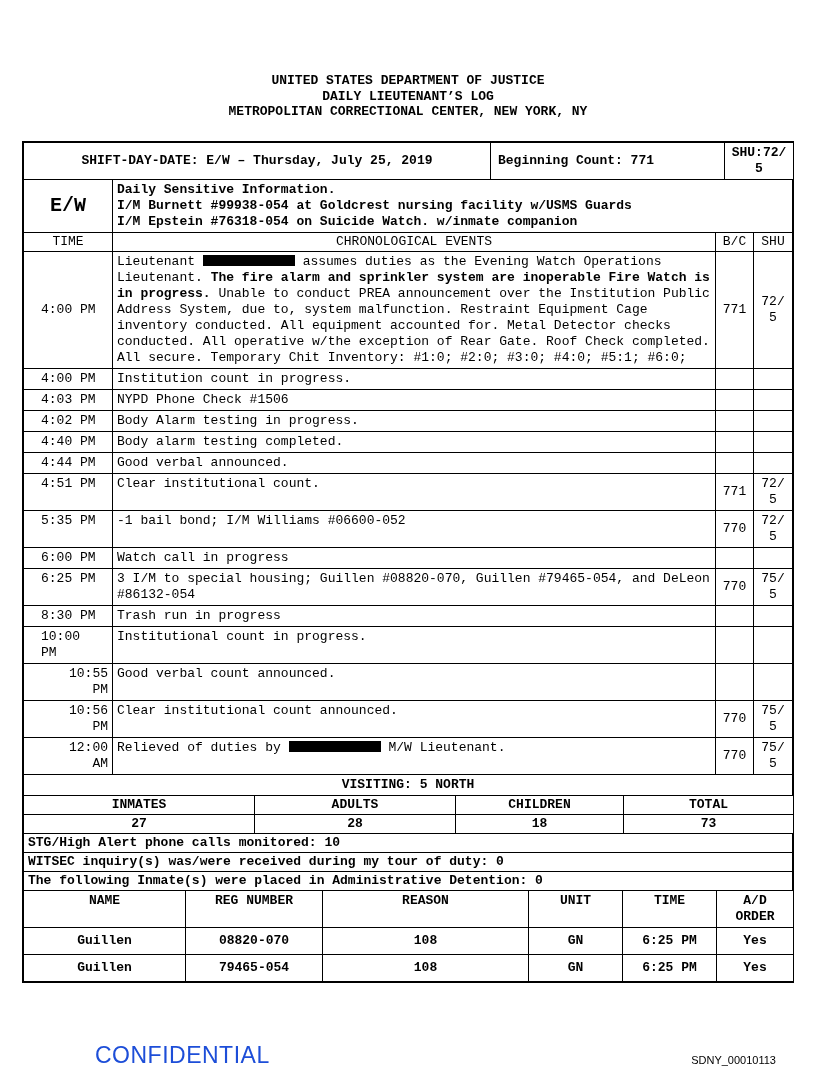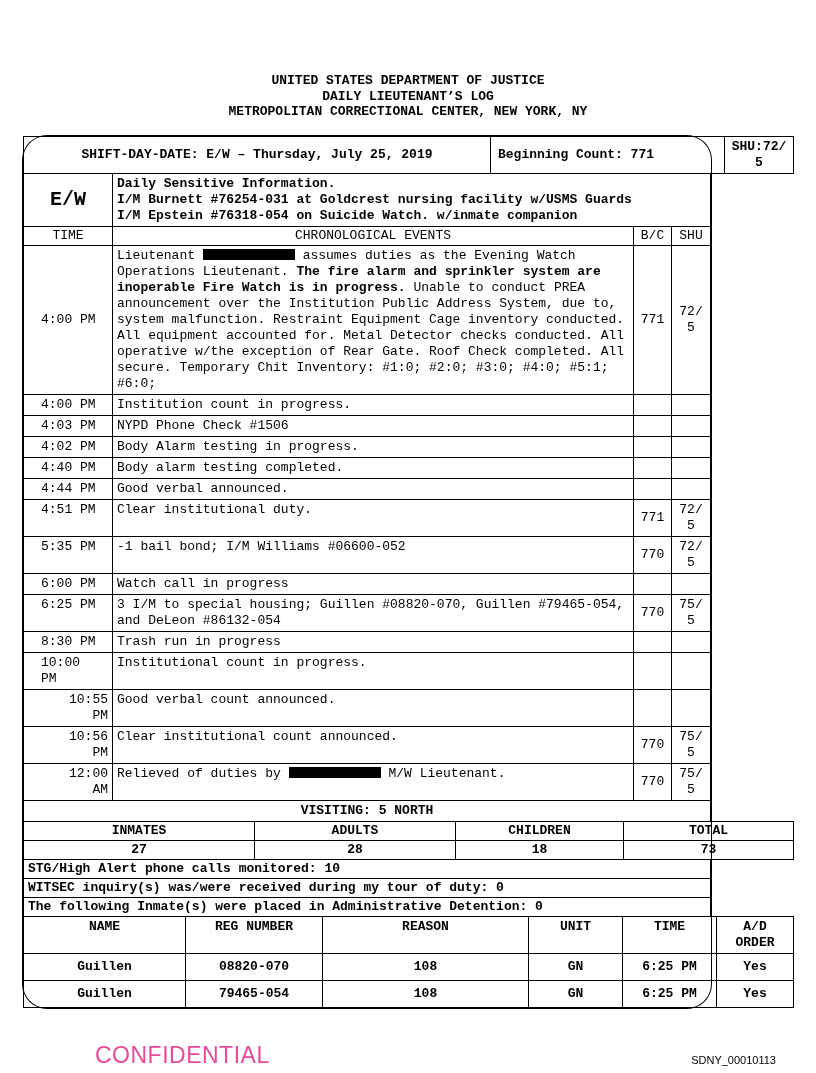--- a/index.html
+++ b/index.html
@@ -6,23 +6,22 @@
   html, body { background: #ffffff; }
   body {
     width: 816px; height: 1073px; position: relative; overflow: hidden;
     font-family: "Liberation Mono", "DejaVu Sans Mono", monospace;
     font-size: 13px; line-height: 16px; color: #000;
   }
   .doc-header {
     padding-top: 73px; text-align: center; font-weight: bold; line-height: 15.5px;
   }
   .doc-body {
-    position: absolute; left: 23px; top: 136px; width: 688px;
+    position: absolute; left: 23px; top: 142px; width: 770px;
     box-shadow: 0 0 0 1px #000;
-    border-radius: 24px;
   }
   table { border-collapse: collapse; width: 100%; table-layout: fixed; }
   table + table { margin-top: -1px; }
   td {
     border: 1px solid #000; padding: 2px 4px; vertical-align: top;
     text-align: left; font-weight: normal; word-wrap: break-word;
   }
   .b { font-weight: bold; }
   .vm { vertical-align: middle; }
   
@@ -91,21 +90,21 @@
   <table>
     <colgroup>
         <col style="width:89px">
         <col>
       </colgroup>
     <tbody>
         <tr>
       <td class="ew-cell">E/W</td>
       <td>
         <div class="sens-line">Daily Sensitive Information.</div>
-        <div class="sens-line">I/M Burnett #76254-031 at Goldcrest nursing facility w/USMS Guards</div>
+        <div class="sens-line">I/M Burnett #99938-054 at Goldcrest nursing facility w/USMS Guards</div>
         <div class="sens-line">I/M Epstein #76318-054 on Suicide Watch. w/inmate companion</div>
       </td>
     </tr>
   </tbody>
     </table>
 
   <table>
     <colgroup>
         <col style="width:89px">
         <col>
@@ -152,21 +151,21 @@
       <td class="n"></td>
     </tr>
     <tr>
       <td class="t">4:44 PM</td>
       <td>Good verbal announced.</td>
       <td class="n"></td>
       <td class="n"></td>
     </tr>
     <tr>
       <td class="t">4:51 PM</td>
-      <td>Clear institutional duty.</td>
+      <td>Clear institutional count.</td>
       <td class="n">771</td>
       <td class="n">72/5</td>
     </tr>
     <tr>
       <td class="t">5:35 PM</td>
       <td>-1 bail bond; I/M Williams #06600-052</td>
       <td class="n">770</td>
       <td class="n">72/5</td>
     </tr>
     <tr>
@@ -295,14 +294,14 @@
       <td class="ad-cell">108</td>
       <td class="ad-cell">GN</td>
       <td class="ad-cell">6:25 PM</td>
       <td class="ad-cell">Yes</td>
     </tr>
   </tbody>
     </table>
 
 </div>
 
-<div class="confidential" style="color: #ec4899;">CONFIDENTIAL</div>
+<div class="confidential" style="color: #1d4ed8;">CONFIDENTIAL</div>
 <div class="bates">SDNY_00010113</div>
 
 </body></html>

